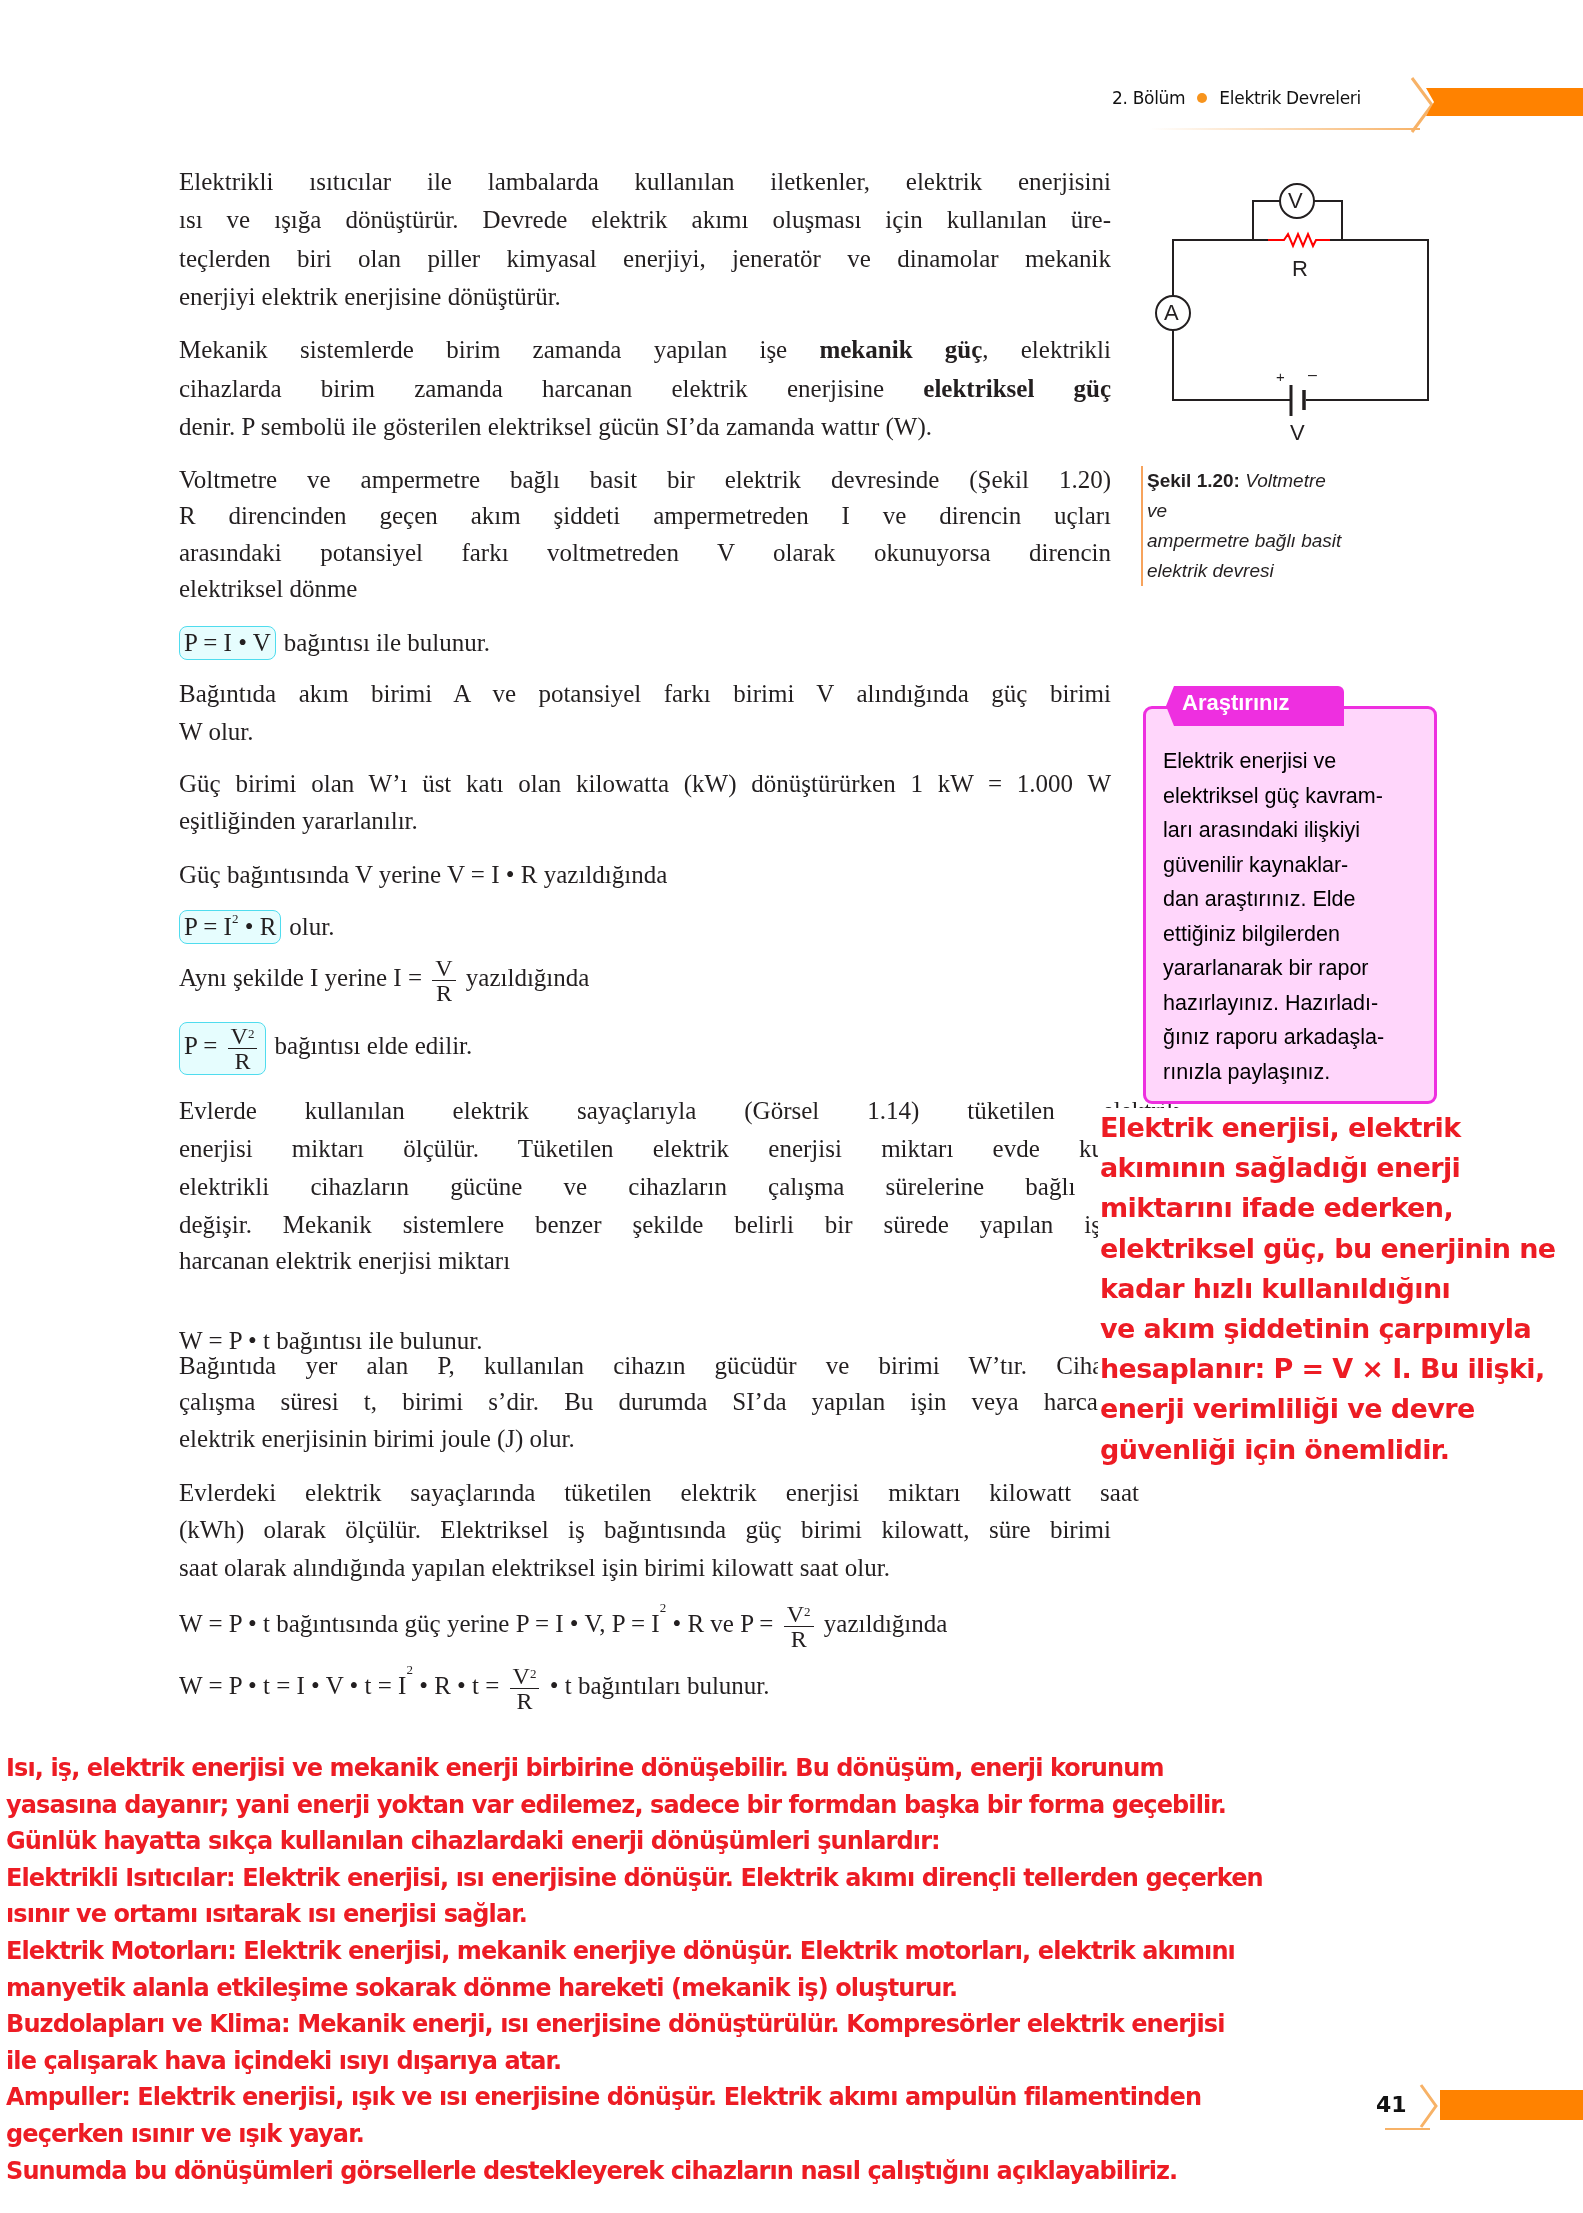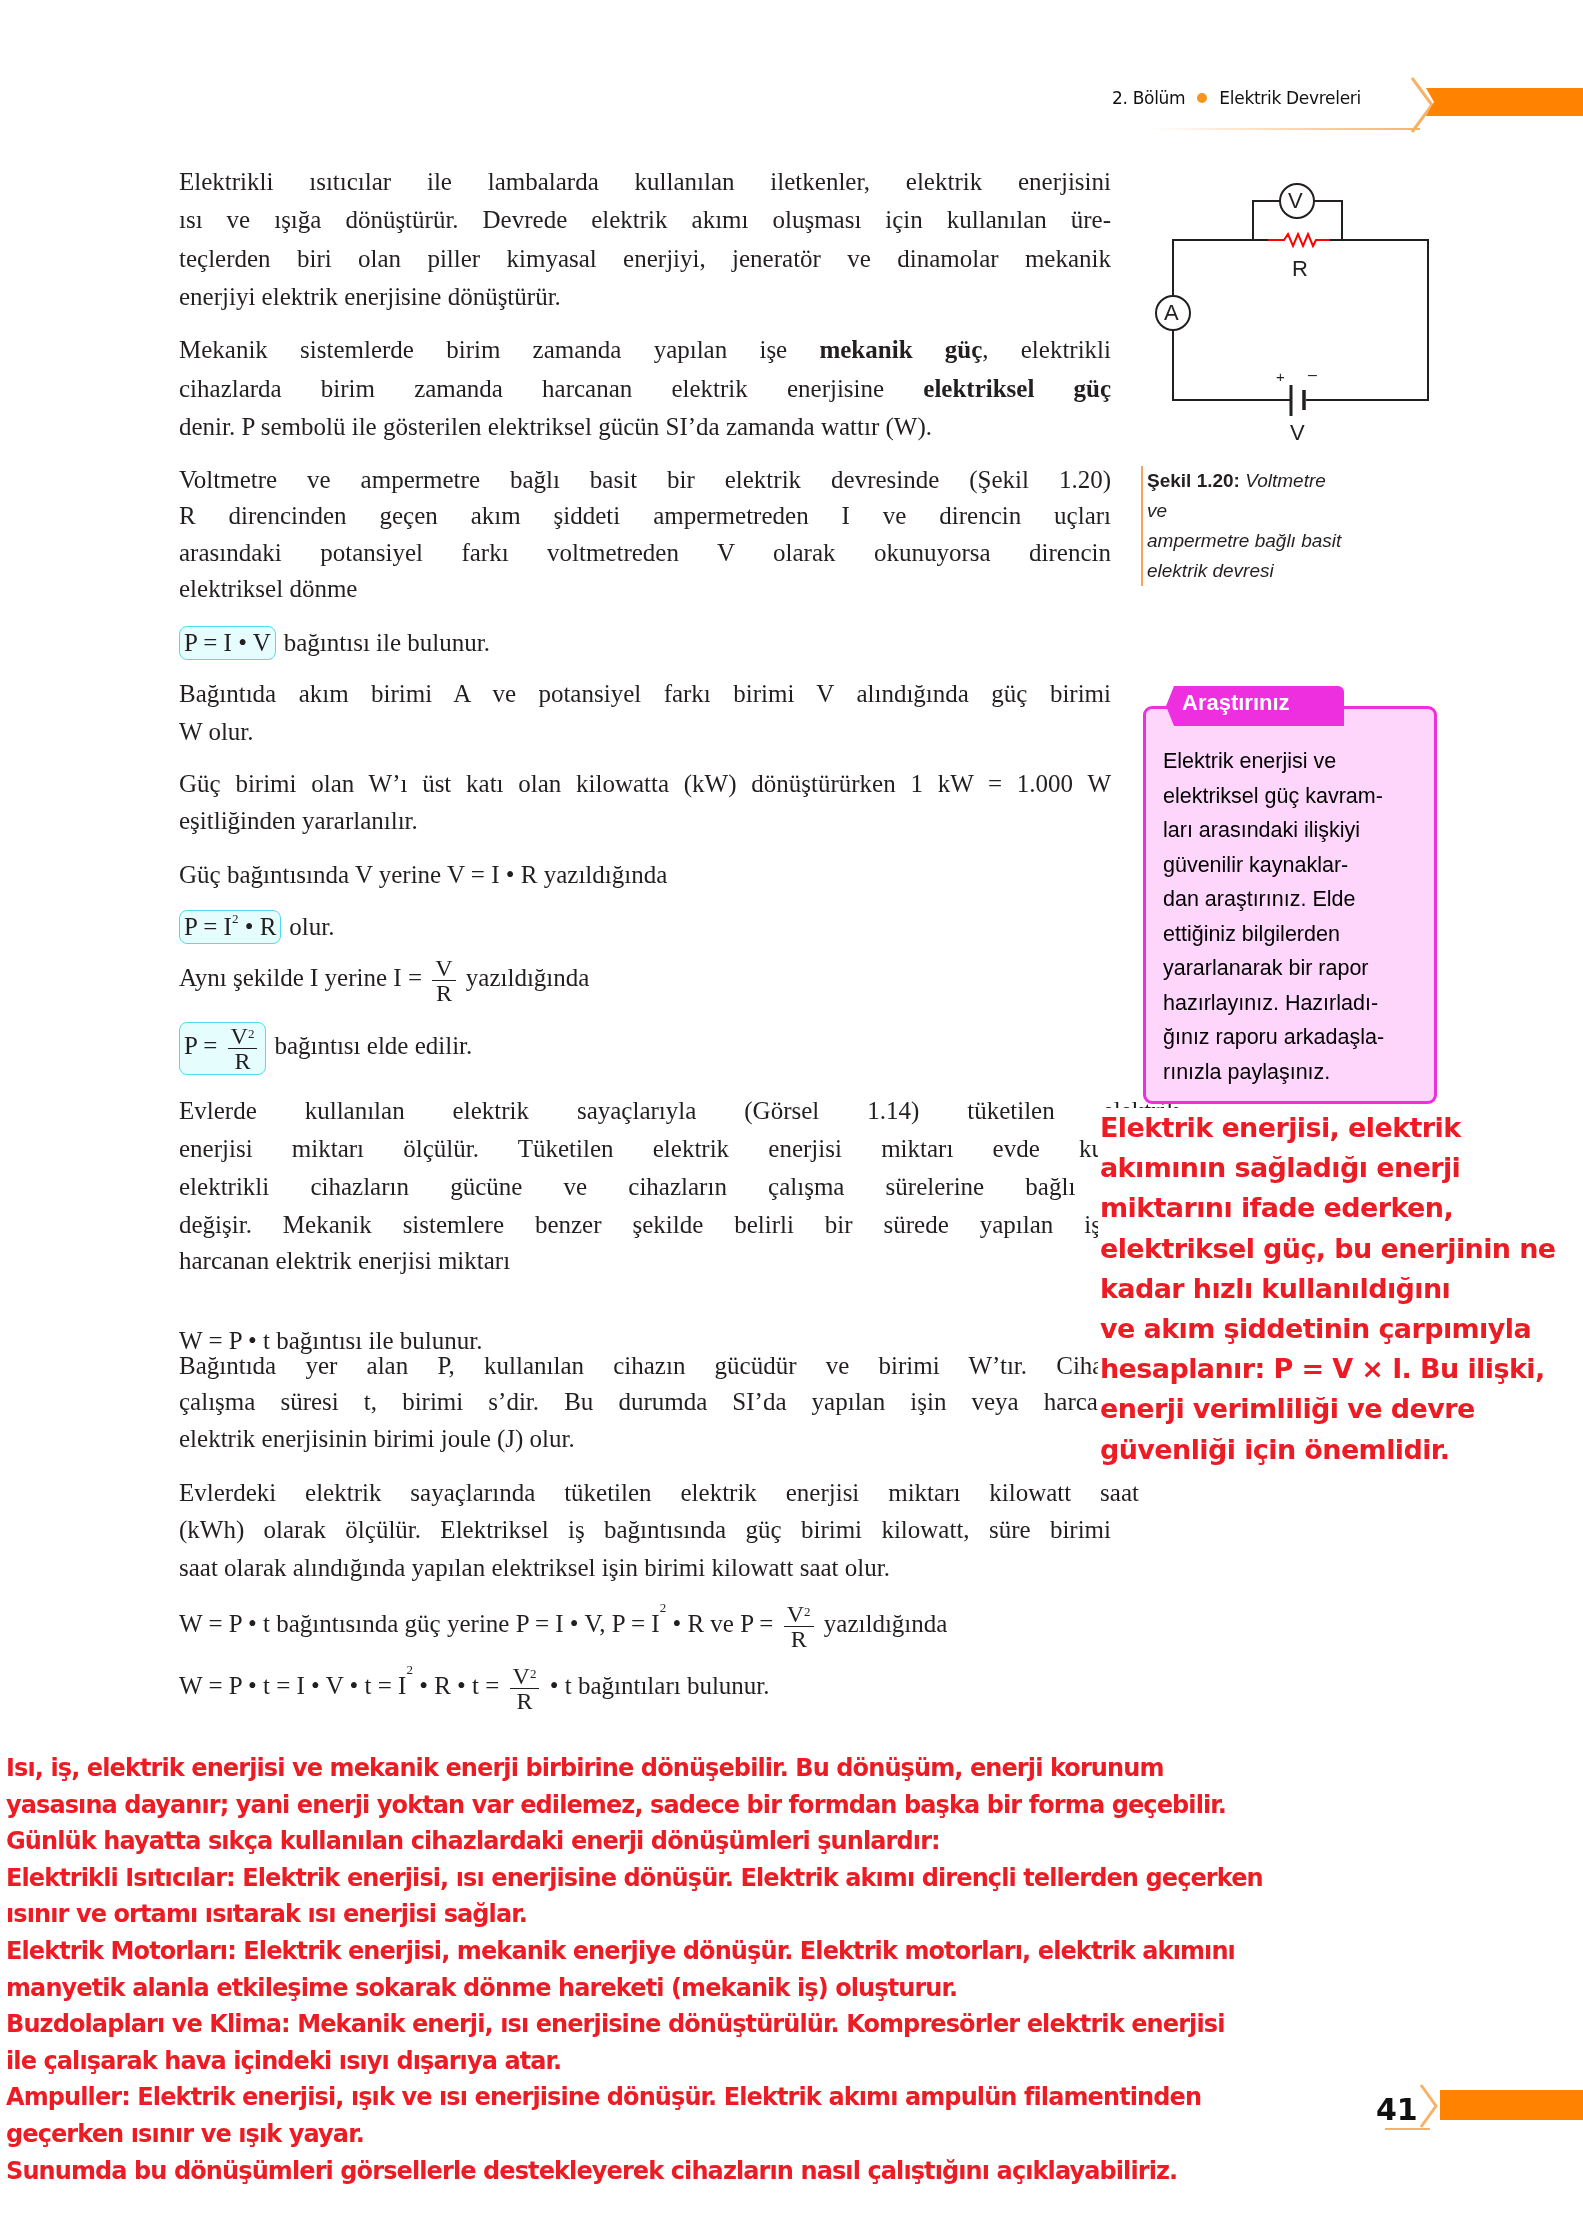--- a/index.html
+++ b/index.html
@@ -27,21 +27,21 @@
   .pink-tab { left:1166px; top:686px; width:178px; height:40px; background:#ee2fe0; border-radius:0 6px 0 0; clip-path:polygon(8px 0, 100% 0, 100% 100%, 8px 100%, 0 50%); }
   .pink-tab-label { left:1182px; top:690px; font-family:"Liberation Sans", sans-serif; font-weight:bold; font-size:22px; color:#fff; }
   .pink-text { left:1163px; top:744px; width:270px; font-family:"Liberation Sans", sans-serif; font-size:21.5px; line-height:34.5px; color:#000000; }
   .pink-text div { white-space:nowrap; }
   
   .red { color:#ed1c24; font-family:"DejaVu Sans", sans-serif; font-weight:bold; white-space:nowrap; }
   .red-right { left:1098px; top:1108px; font-size:27px; line-height:40.2px; letter-spacing:-0.6px; }
   .red-bottom { left:6px; top:1750px; font-size:24px; line-height:36.6px; letter-spacing:-0.9px; }
   .red div { white-space:nowrap; }
   
-  .pgnum { left:1376px; top:2092px; font-family:"DejaVu Sans", sans-serif; font-weight:bold; font-size:30px; color:#111; }
+  .pgnum { left:1376px; top:2092px; font-family:"DejaVu Sans", sans-serif; font-weight:bold; font-size:22px; color:#111; }
   .ftr-bar { left:1440px; top:2090px; width:143px; height:30px; background:#ff8200; }
   .ftr-line { left:1385px; top:2128px; width:45px; height:2px; background:#f7b267; }
 </style>
 </head>
 <body>
 
 <div class="abs hdr-text">
   <span>2. Bölüm</span><span class="hdr-dot"></span><span>Elektrik Devreleri</span>
 </div>
 <div class="abs hdr-line"></div>

